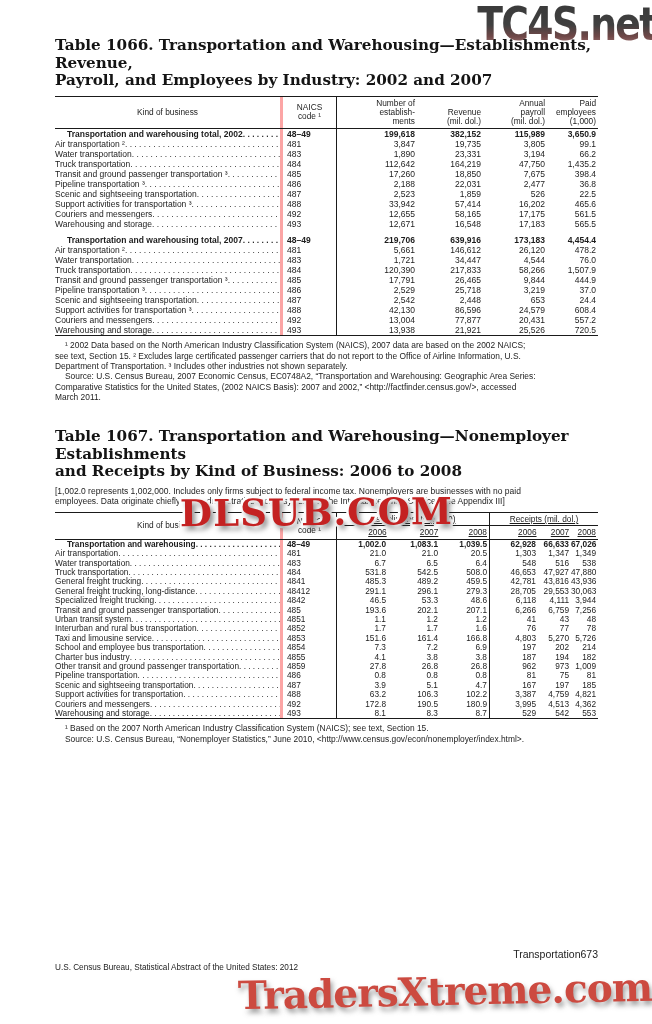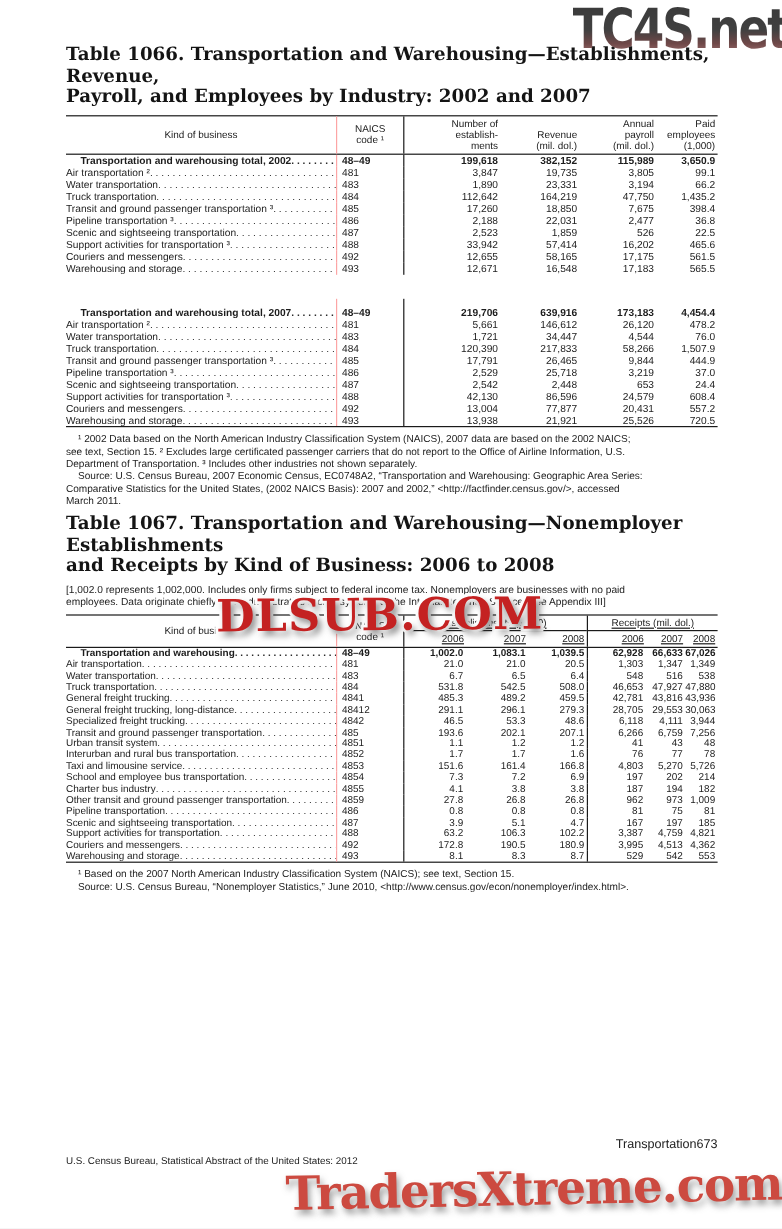--- a/index.html
+++ b/index.html
@@ -13,33 +13,33 @@
              line-height:17.5px;white-space:pre-line;margin:0;color:#141414;}
   .tbl-note{font-size:8.5px;line-height:10.3px;margin:5px 0 0 0;white-space:pre-line;}
   
   .tbl{border-top:1px solid #1a1a1a;border-bottom:1px solid #1a1a1a;margin-top:6px;}
   .tbl *{box-sizing:border-box;}
   .r{display:flex;}
   #t66 .r{font-size:8.5px;line-height:10px;}
   #t67 .r{font-size:8.3px;line-height:9.4px;}
   .c{flex:none;}
   .w-lbl{width:225px;}
-  .w-naics{width:56px;border-left:1px solid #fca5a5;padding-left:4px;}
+  .w-naics{width:56px;border-left:3px solid #fca5a5;padding-left:4px;}
   .first-num{border-left:1px solid #1a1a1a;}
   .w-est{width:81px;}.w-rev{width:66px;}.w-pay{width:64px;}.w-emp{width:51px;}
   .w-e1{width:52px;}.w-e2{width:52px;}.w-e3{width:49px;}
   .w-r1{width:49px;}.w-r2{width:33px;}.w-r3{width:27px;}
   .num{text-align:right;padding-right:2px;}
   .lbl{display:flex;overflow:hidden;}
   .lbl .t{white-space:nowrap;flex:none;}
   .lbl .dots{flex:1;overflow:hidden;white-space:nowrap;color:#2a2a2a;}
   .lbl .dots::after{content:" . . . . . . . . . . . . . . . . . . . . . . . . . . . . . . . . . . . . . . . . . . . . . . . . . . . . . . . . . . . . . . . . . . . . . .";}
   .b{font-weight:bold;}
   .b .lbl{padding-left:12px;}
-  .gap .c{padding-top:6px;margin-top:20px;}
+  .gap .c{padding-top:6px;}
   
   .thead{display:flex;border-bottom:1px solid #1a1a1a;font-size:8.3px;line-height:9.3px;}
   .thead .hc{padding:2px 0;}
   .thead .w-lbl{display:flex;align-items:center;justify-content:center;text-align:right;}
   .thead .w-naics{display:flex;align-items:center;justify-content:center;text-align:center;
                   white-space:pre-line;padding-left:0;}
   .thead .hnum{display:flex;flex-direction:column;justify-content:flex-end;
                text-align:right;white-space:pre-line;padding-right:2px;}
   .grp{display:flex;flex-direction:column;justify-content:flex-end;text-decoration:underline;}
   .grp .gl{text-align:center;border-bottom:1px solid #1a1a1a;padding:2px 2px 1px 2px;}

